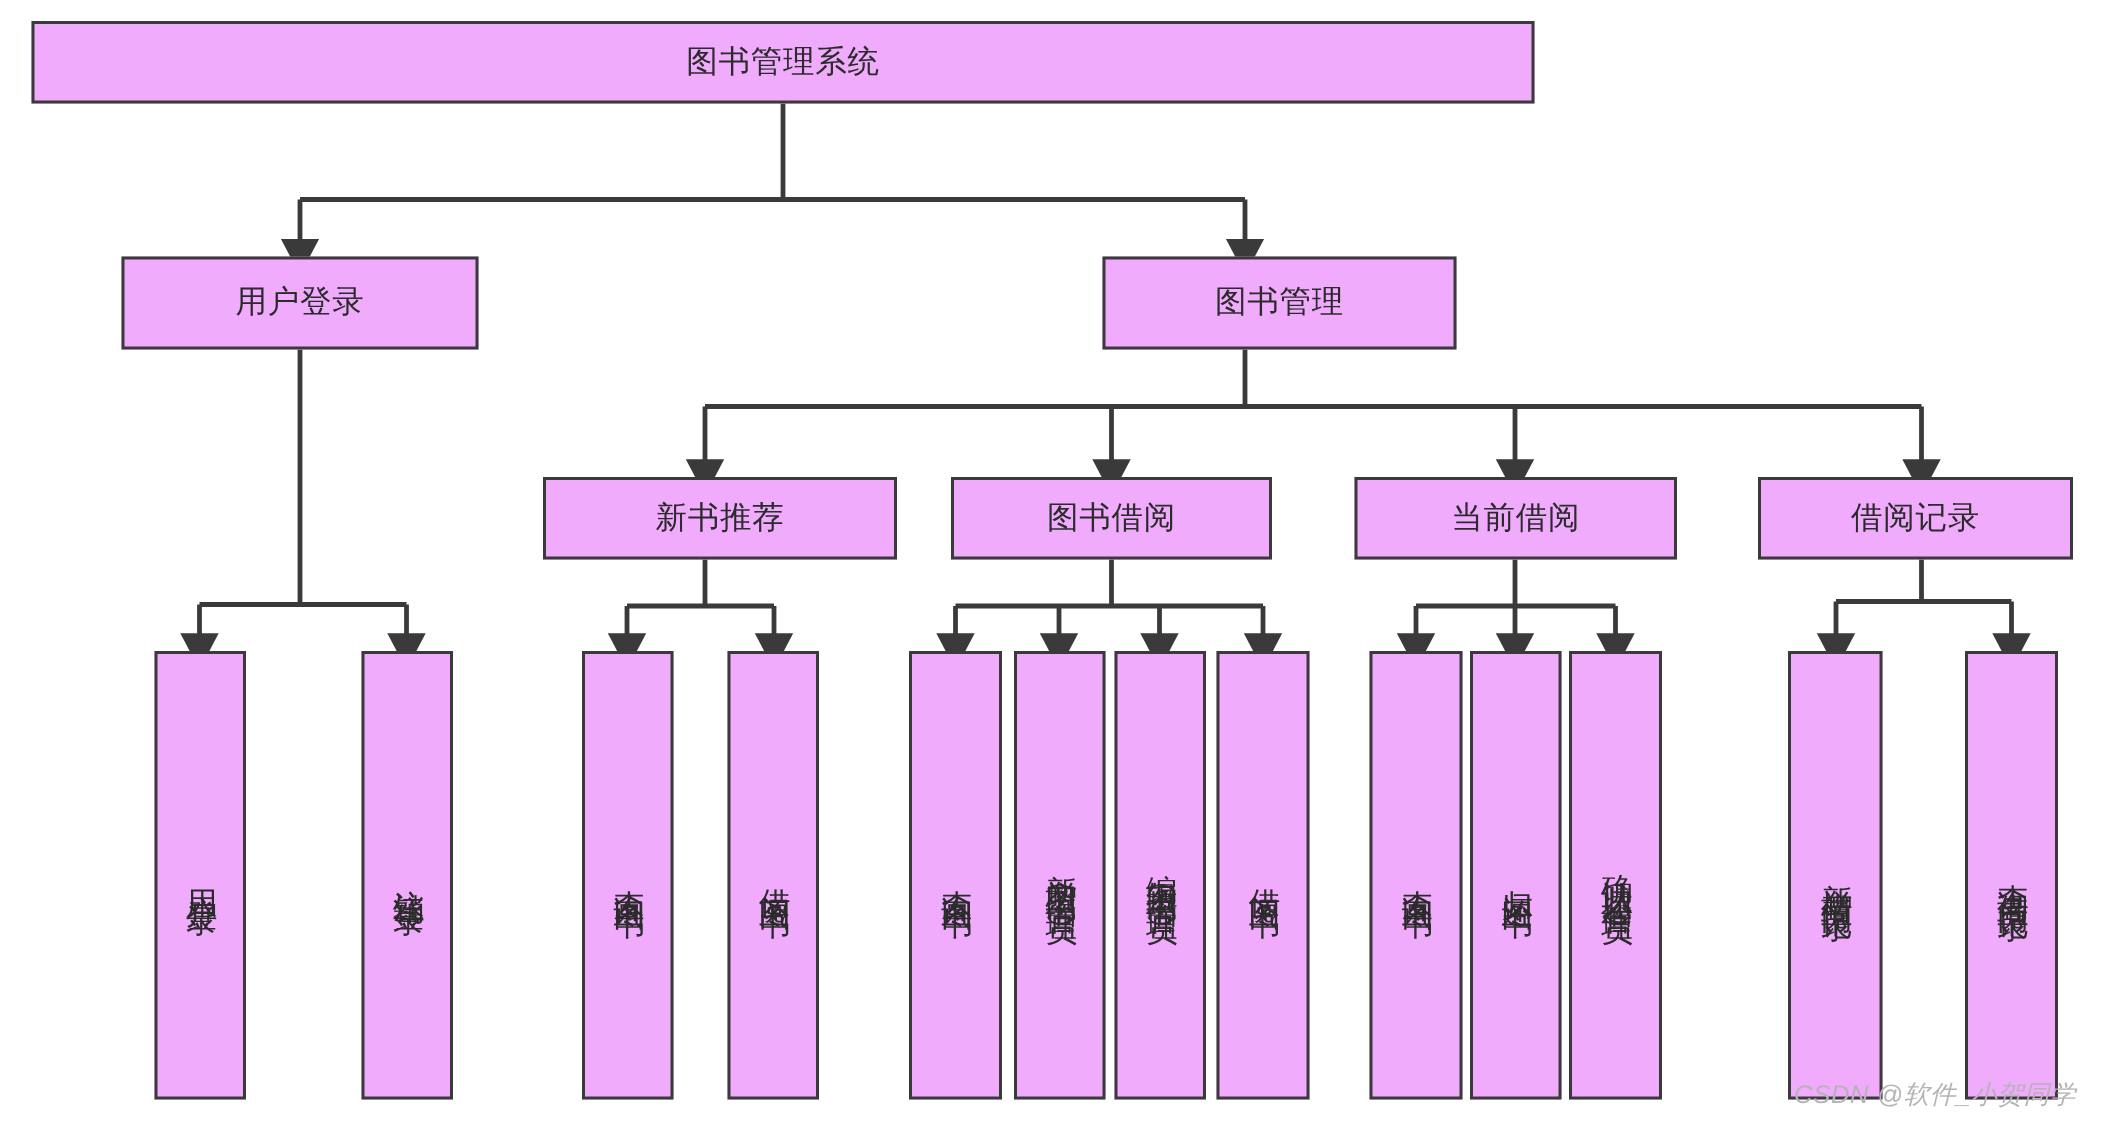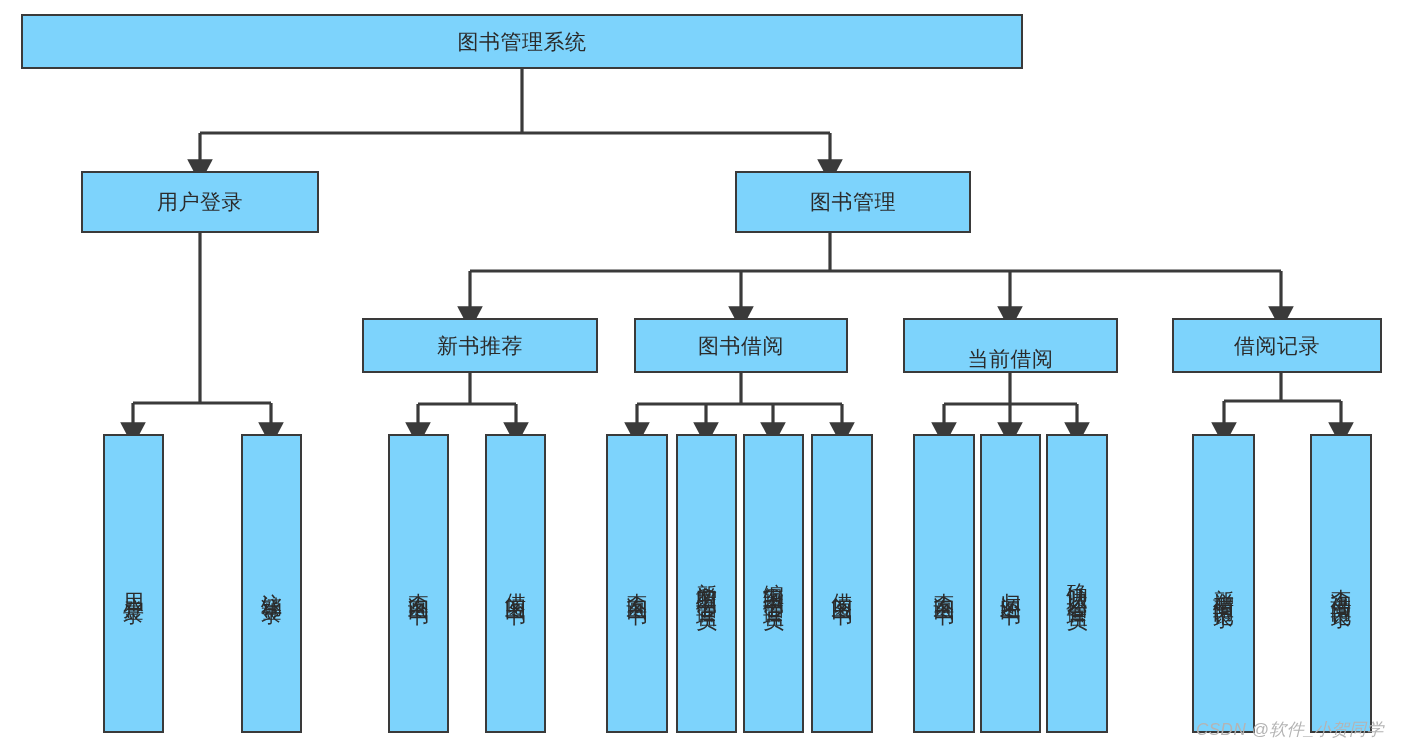--- a/index.html
+++ b/index.html
@@ -23,21 +23,21 @@
   svg.diagram-canvas {
     position: absolute;
     left: 0;
     top: 0;
     width: 1405px;
     height: 747px;
   }
   .node-box {
     position: absolute;
     box-sizing: border-box;
-    background: #7dd3fc;
+    background: #f0abfc;
     border: 2px solid #3a3a3a;
     display: flex;
     align-items: center;
     justify-content: center;
   }
   .node-label-h {
     font-size: 21px;
     color: #2b2b2b;
     line-height: 1.2;
     letter-spacing: 0.5px;
@@ -137,21 +137,21 @@
   </div>
 
   <div class="node-box" style="left:362px; top:318px; width:236px; height:55px;">
     <span class="node-label-h">新书推荐</span>
   </div>
 
   <div class="node-box" style="left:634px; top:318px; width:214px; height:55px;">
     <span class="node-label-h">图书借阅</span>
   </div>
 
-  <div class="node-box" style="left:903px; top:318px; width:215px; height:55px;align-items:flex-end;">
+  <div class="node-box" style="left:903px; top:318px; width:215px; height:55px;">
     <span class="node-label-h">当前借阅</span>
   </div>
 
   <div class="node-box" style="left:1172px; top:318px; width:210px; height:55px;">
     <span class="node-label-h">借阅记录</span>
   </div>
 
   <div class="node-box leaf-box" style="left:103px; top:434px; width:61px; height:299px;">
     <span class="node-label-v">用户登录</span>
   </div>

